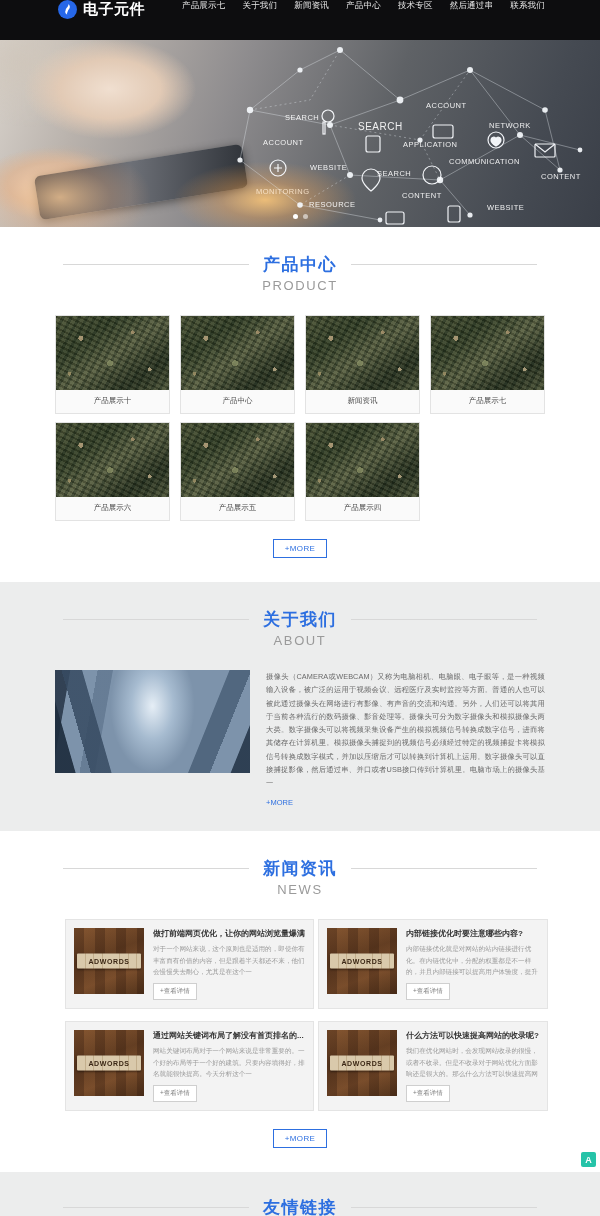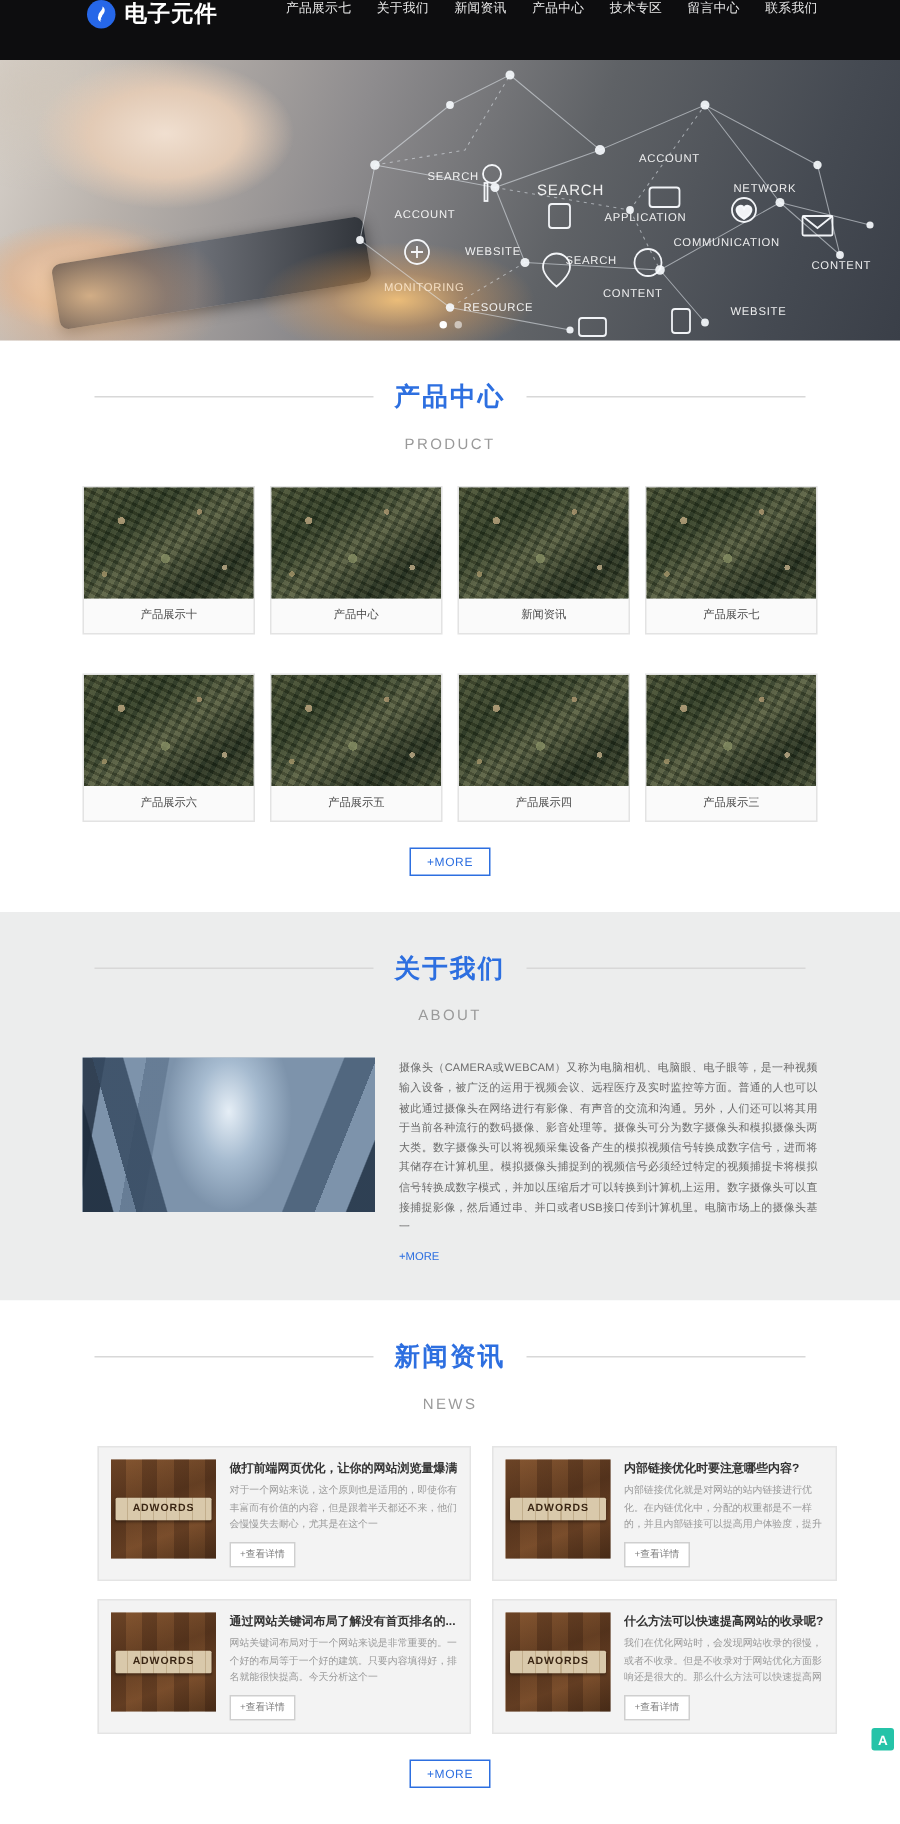--- a/index.html
+++ b/index.html
@@ -97,34 +97,34 @@
   .sec-grey  { background: #eceded; }
   .wrap { width: 490px; margin: 0 auto; }
 
   .sec-title { text-align: center; position: relative; margin-bottom: 22px; }
   .sec-title .cn {
     font-size: 17px; color: #2d6fe0; font-weight: bold;
     letter-spacing: 1.5px; display: inline-block; position: relative; z-index: 2;
     background: inherit; padding: 0 14px;
   }
   .sec-title .en {
-    display: block; font-size: 10px; color: #9a9a9a;
-    letter-spacing: 1.6px; margin-top: 15px;
+    display: block; font-size: 13px; color: #9a9a9a;
+    letter-spacing: 1.6px; margin-top: 2px;
   }
   .sec-title .rule {
     position: absolute; left: 8px; right: 8px; top: 11px;
     height: 1px; background: #d8d8d8; z-index: 1;
   }
   .sec-title .cn-hold { position: relative; z-index: 2; display:inline-block; }
 
   
   .prod-grid {
     display: grid;
     grid-template-columns: repeat(4, 1fr);
-    gap: 26px 10px;
+    gap: 8px 10px;
   }
   .prod-card {
     background: #fafafa;
     border: 1px solid #e3e3e3;
     cursor: pointer;
   }
   .prod-thumb {
     height: 74px;
     background:
       repeating-linear-gradient(26deg, rgba(0,0,0,.16) 0 2px, rgba(255,255,255,.05) 2px 5px),
@@ -203,21 +203,21 @@
     margin-top: 9px;
     font-size: 7.5px;
     color: #2d6fe0;
     cursor: pointer;
   }
 
   
   .news-grid {
     display: grid;
     grid-template-columns: repeat(2, 1fr);
-    gap: 12px 14px;
+    gap: 12px 4px;
     padding-left: 10px;
   }
   .news-card {
     display: flex;
     background: #f3f3f3;
     border: 1px solid #e4e4e4;
     padding: 8px;
     gap: 9px;
     cursor: pointer;
   }
@@ -290,21 +290,21 @@
       </svg>
     </span>
     <span class="logo-text">电子元件</span>
   </div>
   <div class="nav">
     <span class="nav-item">产品展示七</span>
     <span class="nav-item">关于我们</span>
     <span class="nav-item">新闻资讯</span>
     <span class="nav-item">产品中心</span>
     <span class="nav-item">技术专区</span>
-    <span class="nav-item">留言中心</span>
+    <span class="nav-item">然后通过串</span>
     <span class="nav-item">联系我们</span>
   </div>
 </div>
 
 <div class="hero">
   <div class="hero-hand"></div>
   <div class="hero-phone"></div>
   <div class="hero-glow2"></div>
   <div class="hero-glow"></div>
 
@@ -407,24 +407,20 @@
         <div class="prod-name">产品展示六</div>
       </div>
       <div class="prod-card">
         <div class="prod-thumb"></div>
         <div class="prod-name">产品展示五</div>
       </div>
       <div class="prod-card">
         <div class="prod-thumb"></div>
         <div class="prod-name">产品展示四</div>
       </div>
-      <div class="prod-card">
-        <div class="prod-thumb"></div>
-        <div class="prod-name">产品展示三</div>
-      </div>
     </div>
 
     <div class="more-row">
       <span class="more-btn">+MORE</span>
     </div>
   </div>
 </div>
 
 <div class="section sec-grey">
   <div class="wrap">

